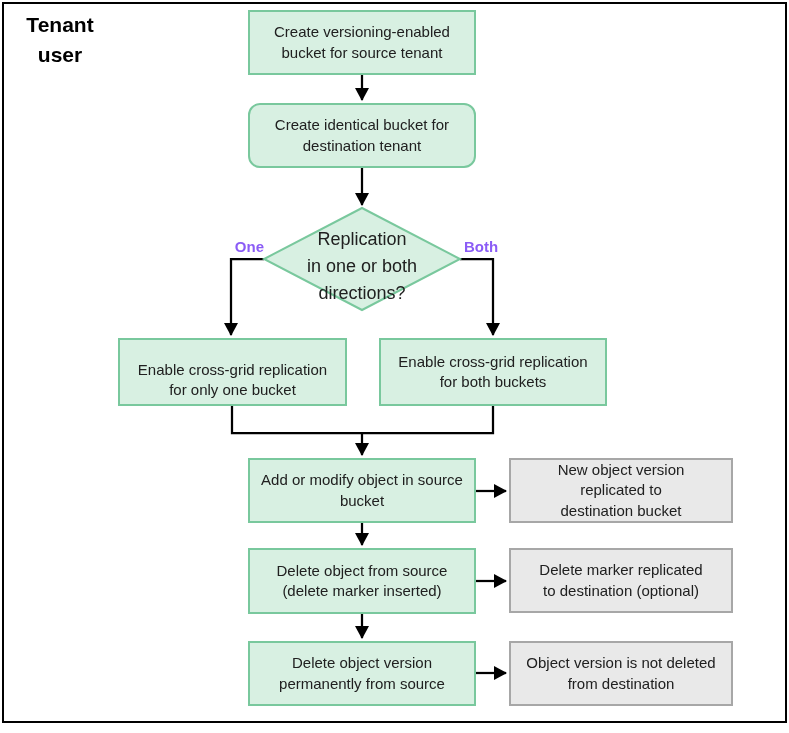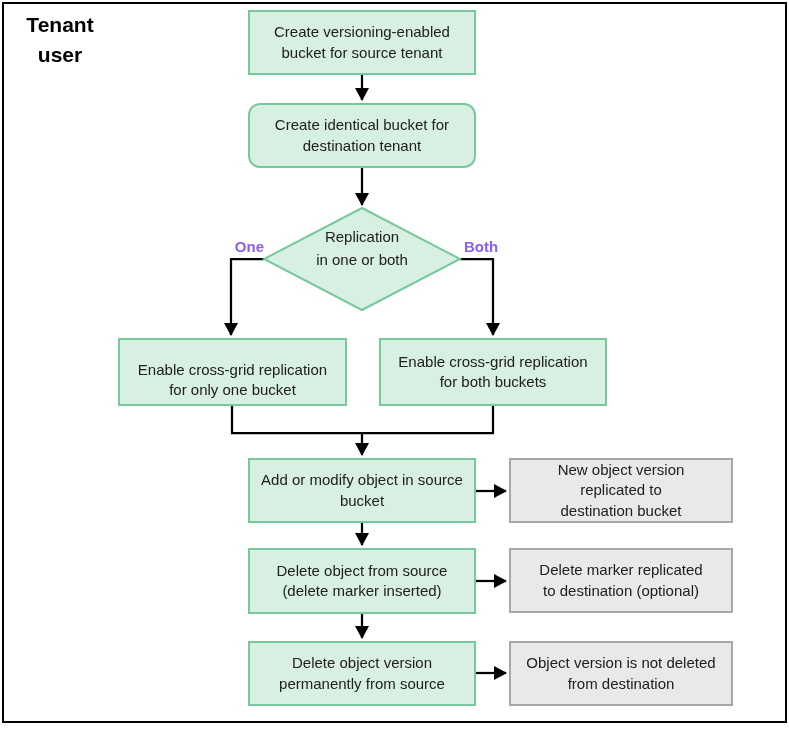--- a/index.html
+++ b/index.html
@@ -53,21 +53,21 @@
     position: absolute;
     font-size: 15px;
     font-weight: bold;
     color: #8b5cf6;
   }
   .decision-text {
     position: absolute;
     left: 282px; top: 226px;
     width: 160px;
     text-align: center;
-    font-size: 15px;
+    font-size: 18px;
     line-height: 1.5;
   }
   .pad-narrow-1 { padding: 0 36px; }
   .pad-narrow-2 { padding: 12px 20px; justify-content: center; }
   .pad-narrow-3 { padding: 0 10px; }
 </style>
 </head>
 <body>
 
 <div id="canvas">
@@ -103,20 +103,21 @@
   <div class="node green" style="left:248px; top:10px; width:228px; height:65px;padding-left:8px;">
     <span>Create versioning-enabled bucket for source tenant</span>
   </div>
   <div class="node green" style="left:248px; top:103px; width:228px; height:65px;border-radius:12px;">
     <span>Create identical bucket for destination tenant</span>
   </div>
 
   <div class="decision-text">
     <div>Replication</div>
     <div>in one or both</div>
+    <div>directions?</div>
   </div>
   <div class="branch-label" style="left:222px; top:238px; width:42px; text-align:right;">One</div>
   <div class="branch-label" style="left:464px; top:238px; width:46px; text-align:left;">Both</div>
 
   <div class="node green" style="left:118px; top:338px; width:229px; height:68px;align-items:flex-end;">
     <span>Enable cross-grid replication for only one bucket</span>
   </div>
   <div class="node green" style="left:379px; top:338px; width:228px; height:68px;text-align:center;">
     <span>Enable cross-grid replication for both buckets</span>
   </div>

